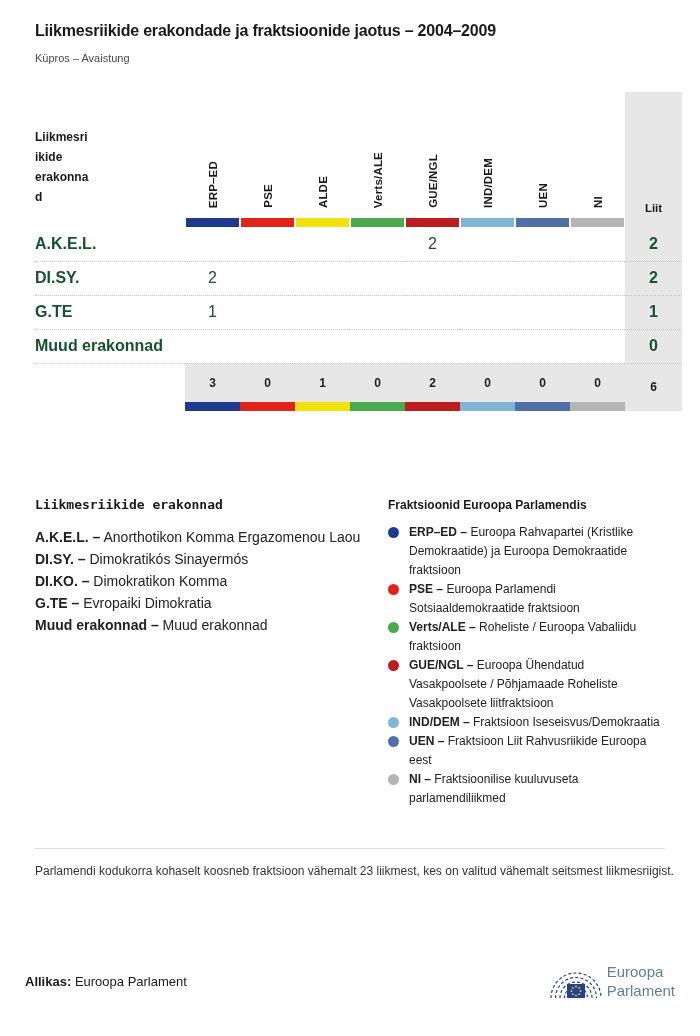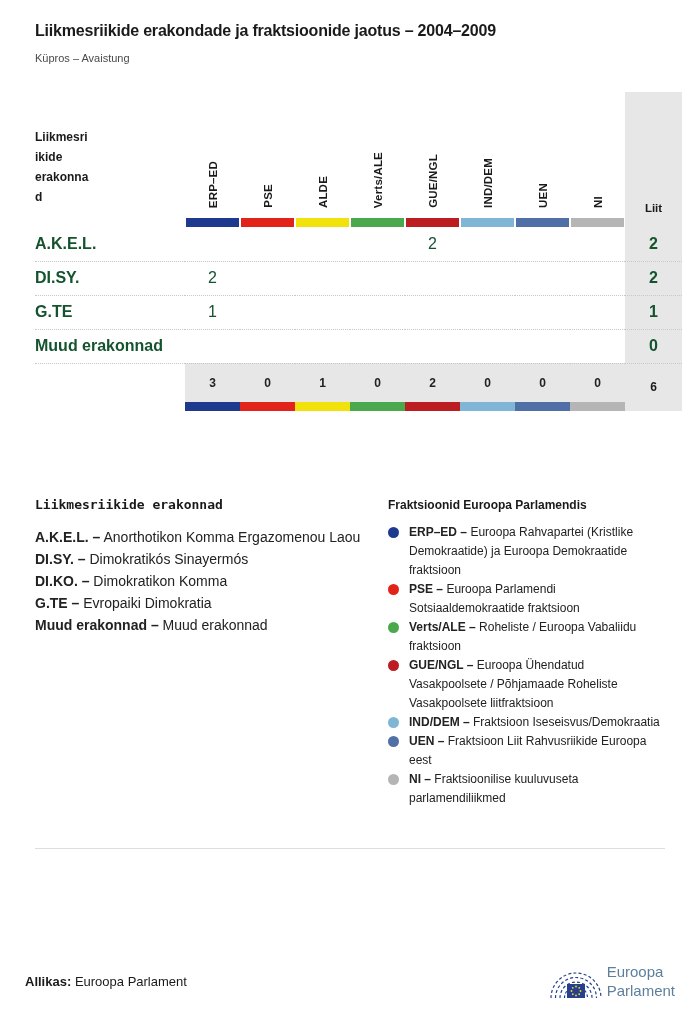--- a/index.html
+++ b/index.html
@@ -278,20 +278,21 @@
         <span class="group-text"><b>UEN –</b> <span>Fraktsioon Liit Rahvusriikide Euroopa eest</span></span>
       </div>
       <div class="group-item">
         <span class="dot" style="background-color: rgb(181, 181, 181);"></span>
         <span class="group-text"><b>NI –</b> <span>Fraktsioonilise kuuluvuseta parlamendiliikmed</span></span>
       </div>
     </div>
   </div>
 
   <div class="note-divider"></div>
+  <div class="footnote">Parlamendi kodukorra kohaselt koosneb fraktsioon vähemalt 23 liikmest, kes on valitud vähemalt seitsmest liikmesriigist.</div>
 
   <div class="bottom-row">
     <div class="source"><b>Allikas:</b> <span>Euroopa Parlament</span></div>
     <div class="logo">
       <svg width="58" height="42" viewBox="0 0 58 42" aria-hidden="true">
         <g fill="none" stroke="#24408f" stroke-width="1.2">
           <path d="M4 38 A25 25 0 0 1 54 38" stroke-dasharray="3 2.2"></path>
           <path d="M8.5 38 A20.5 20.5 0 0 1 49.5 38" stroke-dasharray="3 2.2"></path>
           <path d="M13 38 A16 16 0 0 1 45 38" stroke-dasharray="3 2.2"></path>
           <path d="M17.5 38 A11.5 11.5 0 0 1 40.5 38" stroke-dasharray="2.6 2"></path>

